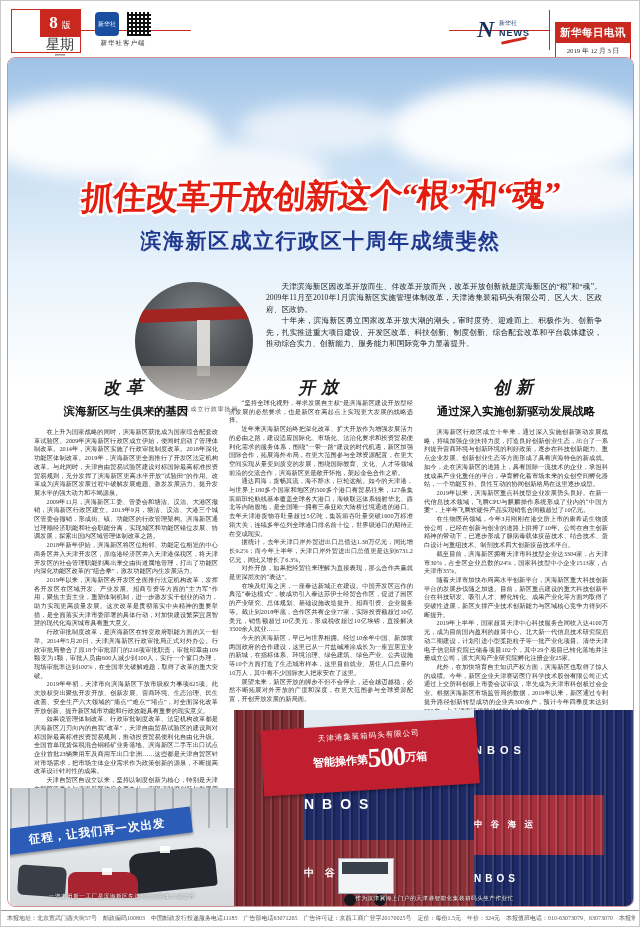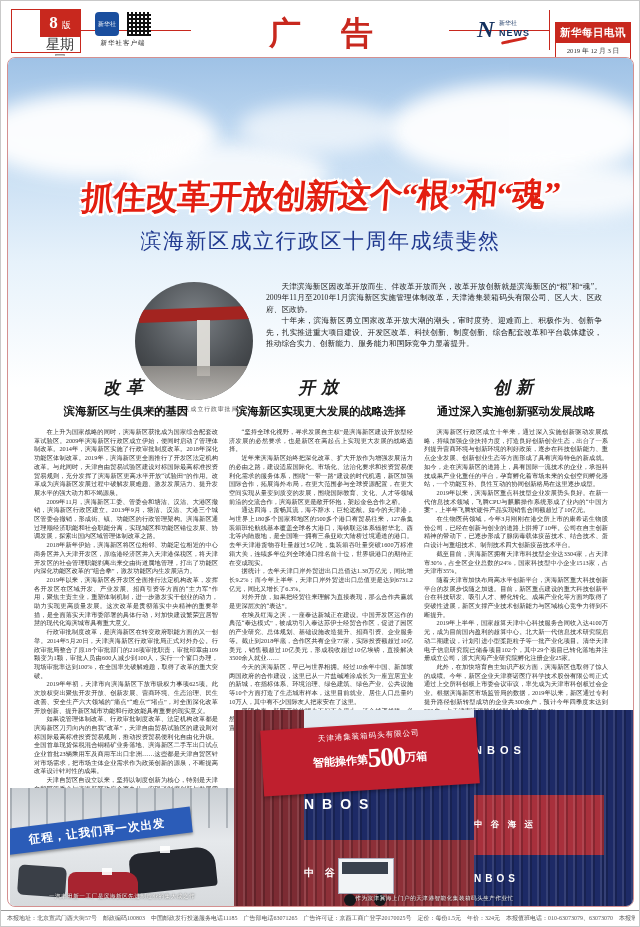--- a/index.html
+++ b/index.html
@@ -40,21 +40,21 @@
        background:linear-gradient(180deg,#9fc2e6 0%,#c3dbf2 28%,#e7f2fb 62%,#ffffff 100%);}
   .cloud{position:absolute;background:#fff;border-radius:50%;filter:blur(9px);opacity:.95;}
   .c1{left:-30px;top:35px;width:240px;height:85px;}
   .c2{left:120px;top:85px;width:200px;height:60px;opacity:.8;}
   .c3{left:380px;top:25px;width:260px;height:95px;}
   .c4{left:470px;top:105px;width:180px;height:55px;opacity:.8;}
   .c5{left:230px;top:45px;width:160px;height:50px;opacity:.65;}
   .hero-title{position:absolute;left:0;right:0;top:116px;text-align:center;font-size:33px;font-weight:900;
               color:#e31e10;letter-spacing:-1px;transform:skewX(-5deg) rotate(-.5deg);
               text-shadow:2px 2px 0 #fff,-2px 2px 0 #fff,2px -2px 0 #fff,-2px -2px 0 #fff,0 3px 0 #fff;}
-  .hero-sub{position:absolute;left:0;right:0;top:169px;text-align:center;font-size:21px;font-weight:normal;
+  .hero-sub{position:absolute;left:0;right:0;top:169px;text-align:center;font-size:21px;font-weight:bold;
             color:#20398f;letter-spacing:1.5px;}
   
   .intro-photo{position:absolute;left:127px;top:224px;width:118px;height:118px;border-radius:50%;overflow:hidden;
                background:radial-gradient(circle at 50% 30%,#7d8287 0%,#4a4e52 55%,#2b2d30 100%);}
   .ip-banner{position:absolute;left:4px;top:26px;width:110px;height:13px;background:#a32420;transform:rotate(-2deg);}
   .ip-floor{position:absolute;left:0;bottom:0;width:100%;height:34px;background:linear-gradient(180deg,#9b9792,#d9d5cf);opacity:.8;}
   .ip-pillar{position:absolute;left:62px;top:38px;width:13px;height:56px;background:#e7e4df;opacity:.9;}
   .intro-caption{position:absolute;left:102px;top:347px;width:168px;text-align:center;font-size:5.8px;color:#555;letter-spacing:1px;}
   .intro-text{position:absolute;left:258px;top:223px;width:336px;font-size:7.7px;line-height:11.4px;color:#222;text-align:justify;}
   .intro-text p{margin:0;text-indent:2em;}
@@ -123,21 +123,20 @@
     <div class="app-block">
       <div class="app-row">
         <div class="app-icon">
           <span>新华社</span>
         </div>
         <div class="qr"></div>
       </div>
       <div class="app-label">新华社客户端</div>
     </div>
 
-    <div class="ad-word">广告</div>
 
     <div class="news-logo">
       <span class="news-n">N</span>
       <span class="news-side">
         <span class="t1">新华社</span>
         <span class="t2">NEWS</span>
       </span>
       <span class="news-swoosh"></span>
     </div>
 
@@ -180,21 +179,20 @@
             <p>2018年新年伊始，滨海新区将区位相邻、功能定位相近的中心商务区并入天津开发区，原临港经济区并入天津港保税区，将天津开发区的社会管理职能剥离出来交由街道属地管理，打出了功能区内深化功能区改革的“组合拳”，激发功能区内生发展活力。</p>
             <p>2019年以来，滨海新区各开发区全面推行法定机构改革，发挥各开发区在区域开发、产业发展、招商引资等方面的“主力军”作用，聚焦主责主业，重塑体制机制，进一步激发实干创业的动力，助力实现更高质量发展。这次改革是贯彻落实中央精神的重要举措，是全面落实天津市委部署的具体行动，对加快建设繁荣宜居智慧的现代化海滨城市具有重大意义。</p>
             <p>行政审批制度改革，是滨海新区在转变政府职能方面的又一创举。2014年5月20日，天津滨海新区行政审批局正式对外办公。行政审批局整合了原18个审批部门的216项审批职责，审批印章由109颗变为1颗，审批人员由600人减少到100人，实行一个窗口办理，现场审批率达到100%，在全国率先破解难题，取得了改革的重大突破。</p>
             <p>2019年年初，天津市向滨海新区下放市级权力事项625项。此次放权突出聚焦开发开放、创新发展、营商环境、生态治理、民生改善、安全生产六大领域的“痛点”“难点”“堵点”，对全面深化改革开放创新、提升新区城市功能和行政效能具有重要的现实意义。</p>
             <p>如果说管理体制改革、行政审批制度改革、法定机构改革都是滨海新区刀刃向内的自我“改革”，天津自由贸易试验区的建设则对标国际最高标准投资贸易规则，推动投资贸易便利化自由化升级。全国首单现货保税混合铜精矿业务落地、滨海新区二手车出口试点企业首批23辆乘用车及商用车出口非洲……这些都是天津自贸区针对市场需求，把市场主体企业需求作为政策创新的源泉，不断提高改革设计针对性的成果。</p>
             <p>天津自贸区自设立以来，坚持以制度创新为核心，特别是天津自贸区管委会与滨海新区政府合署办公，实现了制度创新与发展需求的紧密衔接。</p>
           </div>
       </div>
       <div class="col">
         <div class="col-tag">开放</div>
-        <div class="col-head">滨海新区实现更大发展的战略选择</div>
         <div class="col-body">
             <p>“坚持全球化视野，寻求发展自主权”是滨海新区建设开放型经济发展的必然要求，也是新区在高起点上实现更大发展的战略选择。</p>
             <p>近年来滨海新区始终把深化改革、扩大开放作为增强发展活力的必由之路，建设适应国际化、市场化、法治化要求和投资贸易便利化需求的服务体系，围绕“一带一路”建设的时代机遇，新区加强国际合作，拓展海外布局，在更大范围参与全球资源配置，在更大空间实现从量变到质变的发展，围绕国际教育、文化、人才等领域前沿的交流合作，滨海新区更是敞开怀抱，架起金色合作之桥。</p>
             <p>通达四海，货畅其流，海不辞水，巨轮远航。如今的天津港，与世界上180多个国家和地区的500多个港口有贸易往来，127条集装箱班轮航线基本覆盖全球各大港口，海铁联运体系辐射华北、西北等内陆腹地，是全国唯一拥有三条亚欧大陆桥过境通道的港口。去年天津港货物吞吐量超过5亿吨，集装箱吞吐量突破1600万标准箱大关，连续多年位列全球港口排名前十位，世界级港口的期待正在变成现实。</p>
             <p>据统计，去年天津口岸外贸进出口总值达1.38万亿元，同比增长9.2%；而今年上半年，天津口岸外贸进出口总值更是达到6731.2亿元，同比又增长了6.3%。</p>
             <p>对外开放，如果把经贸往来理解为直接表现，那么合作共赢就是更深层次的“表达”。</p>
             <p>在埃及红海之滨，一座泰达新城正在建设。中国开发区运作的典范“泰达模式”，被成功引入泰达苏伊士经贸合作区，促进了园区的产业研究、总体规划、基础设施改造提升、招商引资、企业服务等。截止到2018年底，合作区共有企业77家，实际投资额超过10亿美元，销售额超过10亿美元，形成税收超过10亿埃镑，直接解决3500余人就业……</p>
             <p>今天的滨海新区，早已与世界相拥。经过10余年中国、新加坡两国政府的合作建设，这里已从一片盐碱滩涂成长为一座宜居宜业的新城，在指标体系、环境治理、绿色建筑、绿色产业、公共设施等10个方面打造了生态城市样本，这里目前就业、居住人口总量约10万人，其中有不少国际友人把家安在了这里。</p>
             <p>展望未来，新区开放的脚步不但不会停止，还会越迈越稳，必然不断拓展对外开放的广度和深度，在更大范围参与全球资源配置，开创开放发展的新局面。</p>
           </div>

